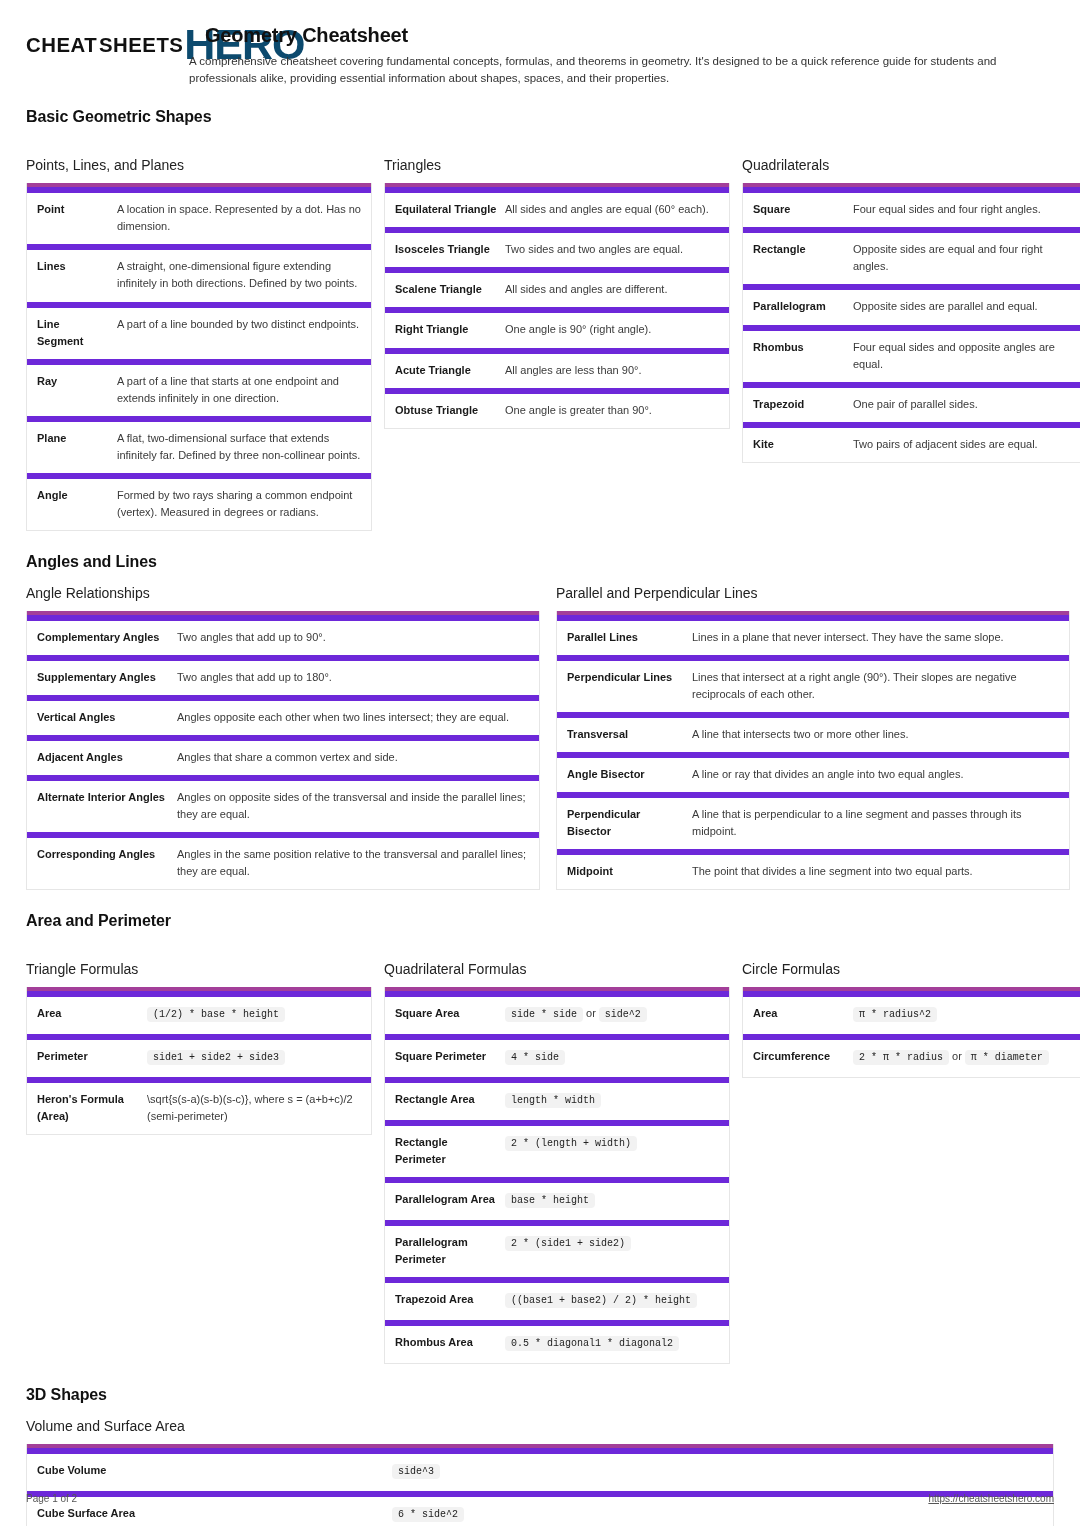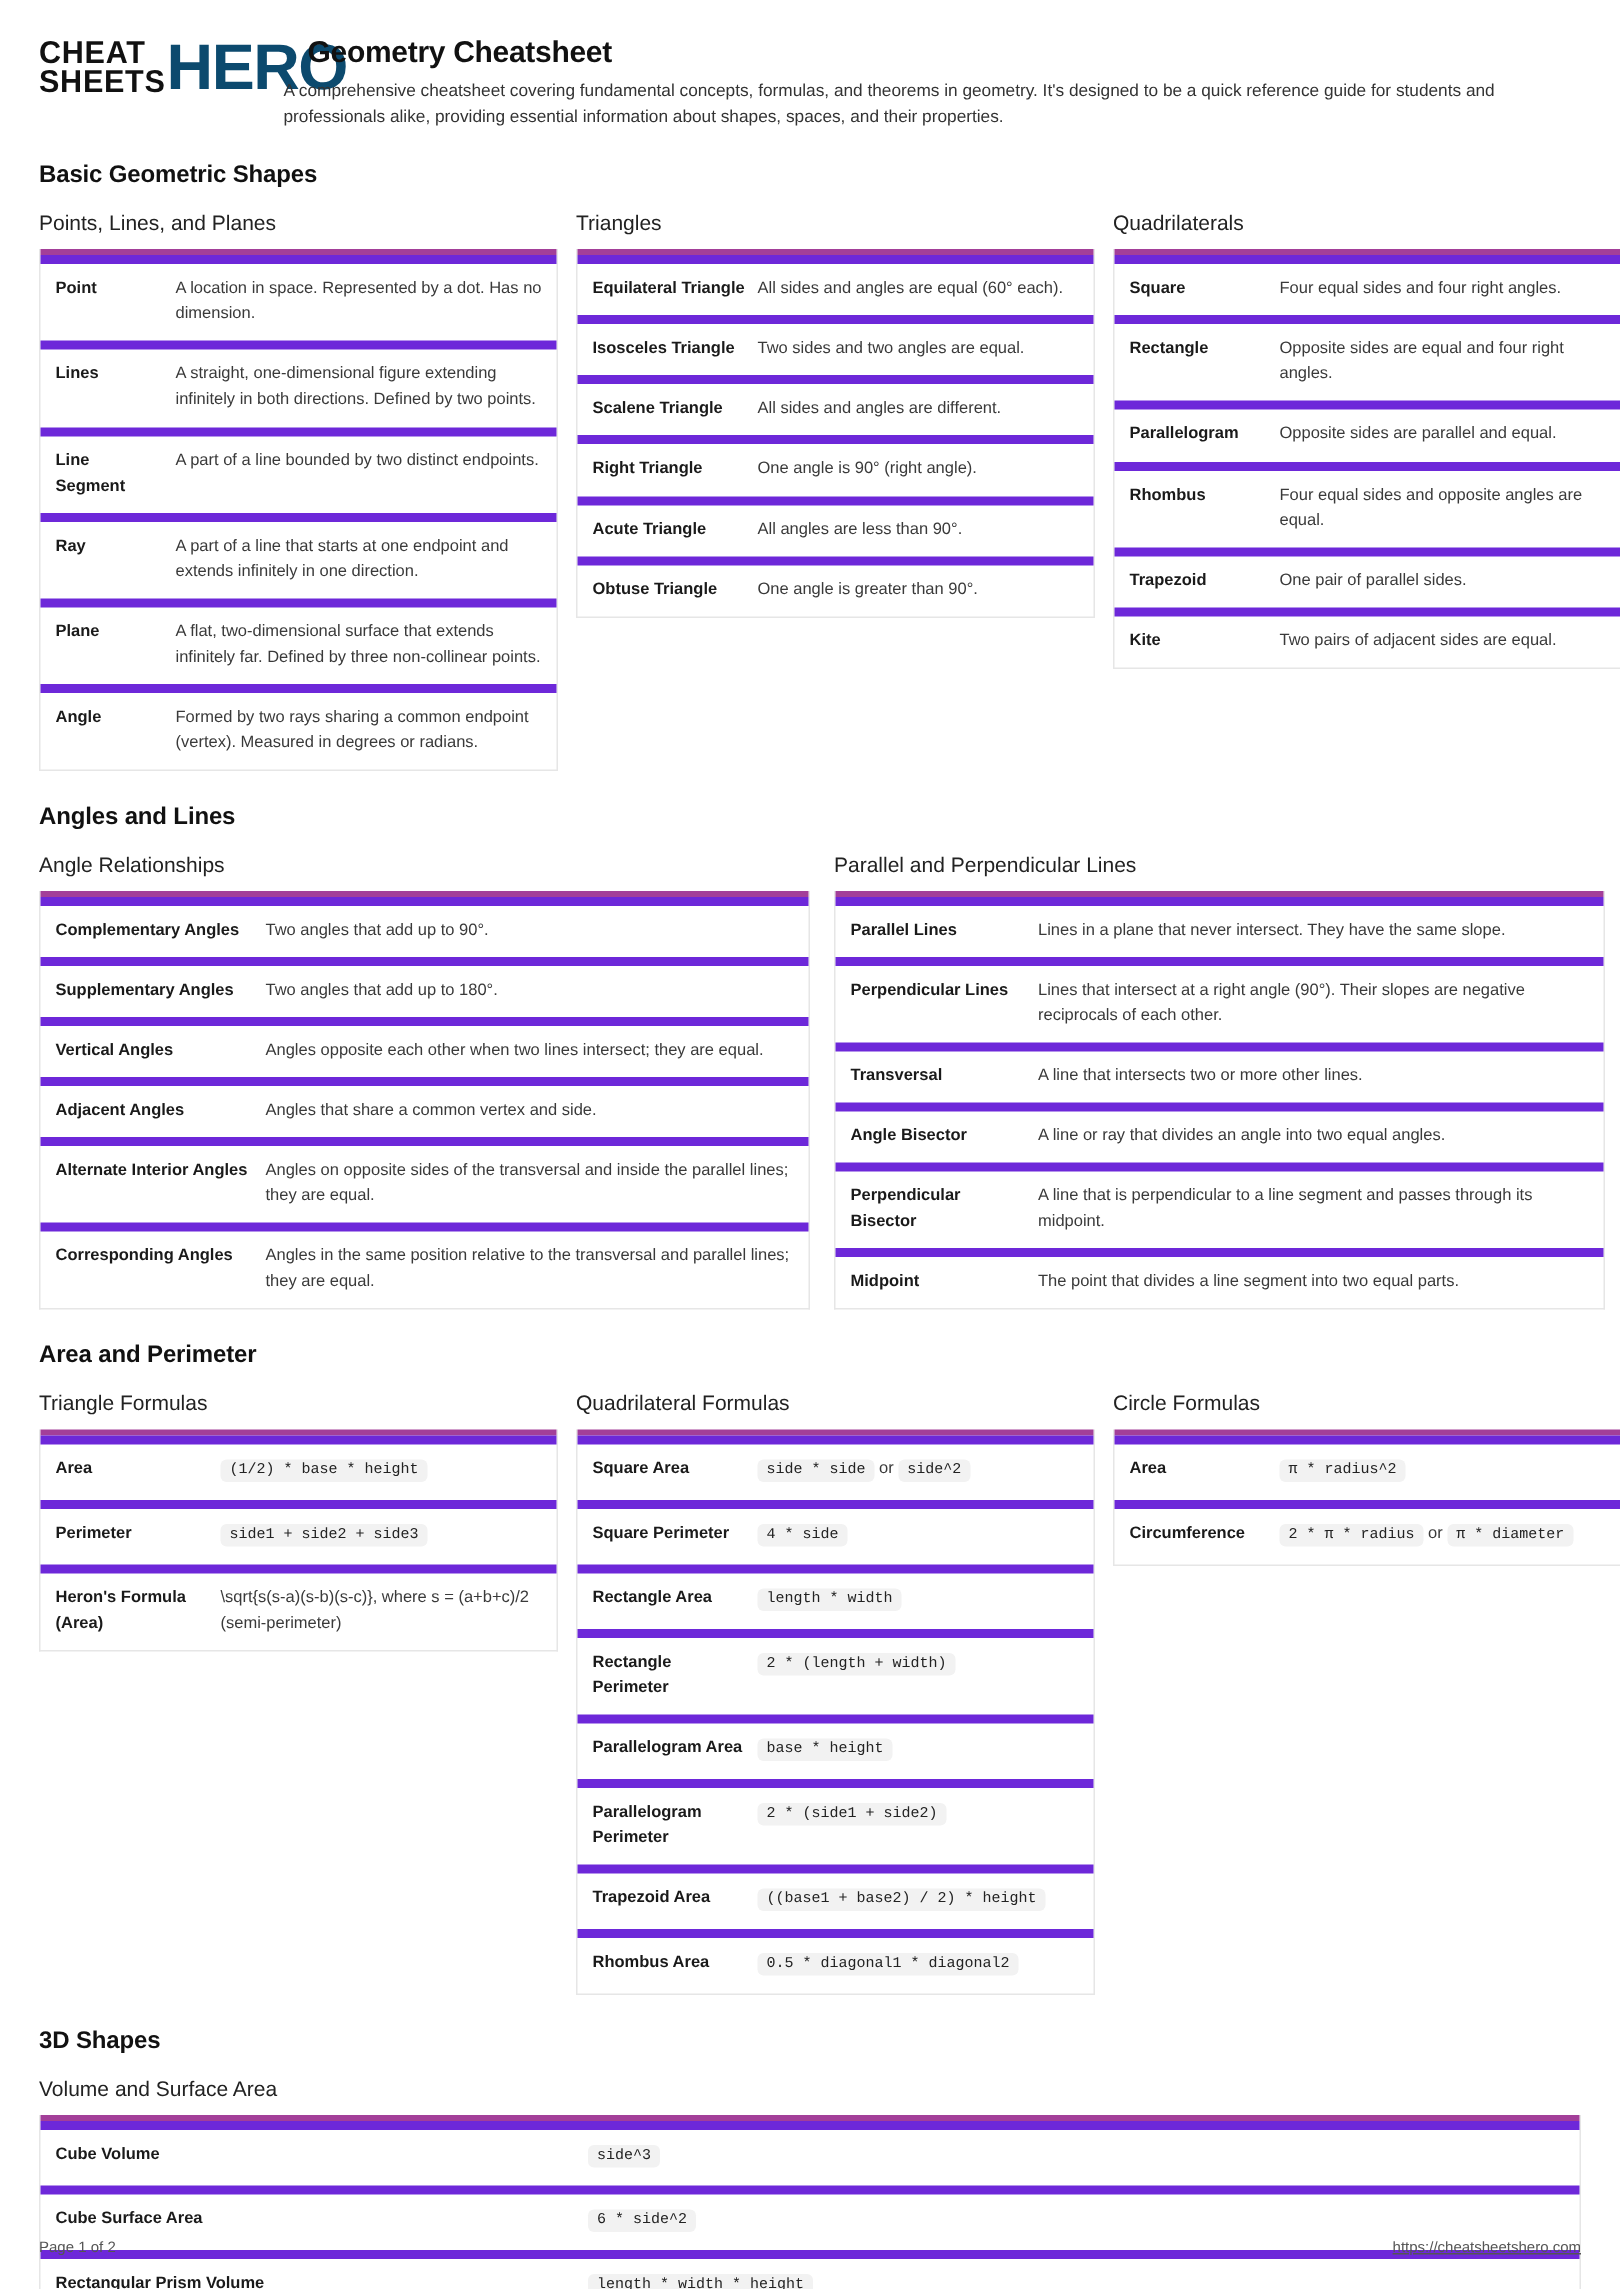--- a/index.html
+++ b/index.html
@@ -11,21 +11,21 @@
     font-family: "Liberation Sans", sans-serif;
     color: #1f1f1f;
     position: relative;
   }
   .page { padding: 22px 26px 0 26px; width:1080px; }
 
   
   .header { display:flex; align-items:flex-start; gap: 18px; }
   .logo { width: 145px; flex: 0 0 145px; padding-top: 4px; }
   .logo-row { display:flex; align-items:center; line-height: 0.92; }
-  .logo-left { display:flex; flex-direction:column; }
+  .logo-left { display:flex; flex-direction:row; }
   .logo-word {
     font-family: "Liberation Sans", sans-serif;
     font-weight: 800;
     font-size: 21px;
     letter-spacing: 0.5px;
     color: #111111;
     transform: scaleX(0.97);
     transform-origin: left center;
   }
   .logo-hero {
@@ -65,21 +65,21 @@
   }
   .sub-h2 {
     font-size: 14px;
     font-weight: 400;
     color: #222222;
     margin: 0 0 10px 0;
   }
 
   
   .cols-3 { display:flex; gap: 12px; align-items: flex-start; }
-  .cols-3 > .col { width: 346px; flex: 0 0 346px; }
+  .cols-3 > .col { width: 346px; flex: 0 0 346px; margin-top: 17px; }
   .cols-2 { display:flex; gap: 16px; align-items: flex-start; }
   .cols-2 > .col { width: 514px; flex: 0 0 514px; }
   .col-full { width: 1028px; }
 
   
   .tbl {
     border: 1px solid #e6e6e6;
     border-top: none;
     background:#fff;
   }

